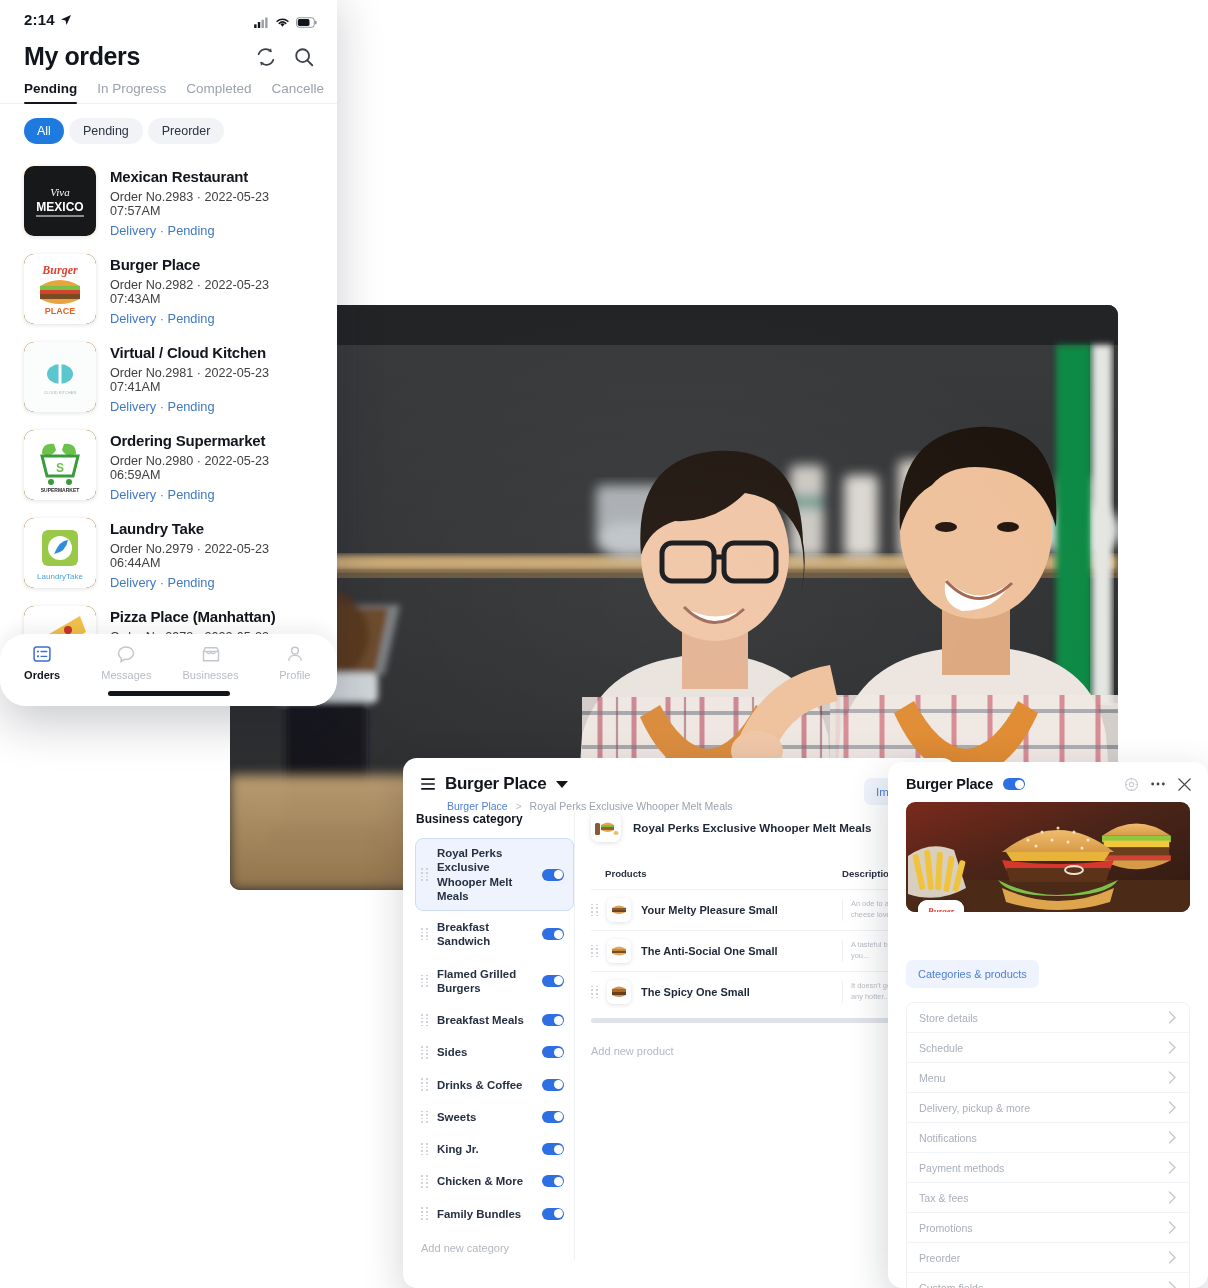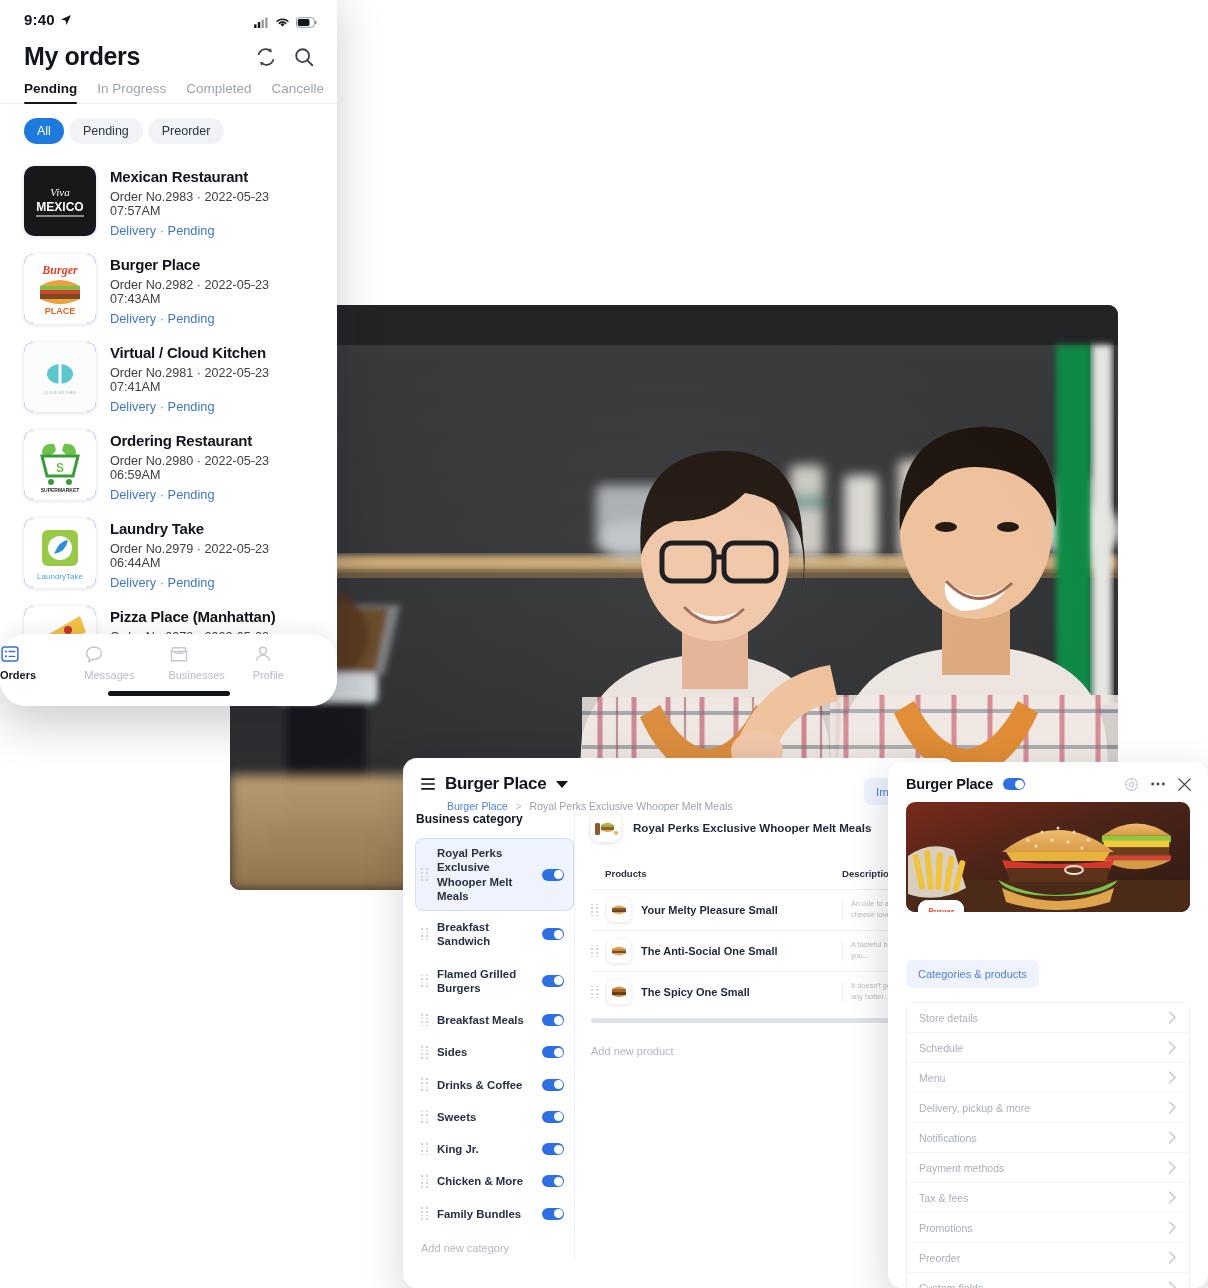--- a/index.html
+++ b/index.html
@@ -46,34 +46,34 @@
   .tab.active { color:#11151c; font-weight:700; position:relative; }
   .tab.active::after { content:""; position:absolute; left:0; right:10px; bottom:-1px; height:2.5px; background:#11151c; border-radius:2px; }
 
   .chips { display:flex; gap:5px; padding: 14px 0 10px 24px; }
   .chip { font-size: 12.5px; padding: 6px 14px; border-radius: 16px; background:#f1f3f6; color:#2b3440; }
   .chip.sel { background:#1f7ae0; color:#fff; padding: 6px 13px; }
 
   .olist { padding: 4px 0 0 0; }
   .oitem { display:flex; gap:14px; padding: 8px 22px 8px 24px; align-items:flex-start; }
   .othumb { width:72px; height:70px; border-radius:10px; flex:0 0 72px; overflow:hidden;
-            background:#8b5cf6; box-shadow:0 1px 4px rgba(16,24,40,.13); }
+            background:#a16207; box-shadow:0 1px 4px rgba(16,24,40,.13); }
   .othumb svg { display:block; width:100%; height:100%; }
   .obody { padding-top:2px; }
   .oname { font-size:15px; font-weight:800; color:#11151c; letter-spacing:-.2px; }
   .ometa { font-size:12.6px; color:#404040; margin-top:5px; }
   .ostat { font-size:12.8px; color:#3f79c4; margin-top:5px; }
 
   .tabbar {
     position:absolute; left:0; right:0; bottom:0; height:72px; background:#fff;
     border-radius: 26px 26px 24px 24px;
     box-shadow: 0 -6px 16px rgba(16,24,40,.07);
     display:flex; align-items:flex-start; padding-top:10px;
   }
-  .tb { flex:1; display:flex; flex-direction:column; align-items:flex-start; gap:5px; }
+  .tb { flex:1; display:flex; flex-direction:column; align-items:center; gap:5px; }
   .tb span { font-size:11px; color:#b6bcc4; }
   .tb.active span { color:#11151c; font-weight:600; }
   .homebar { position:absolute; left:50%; transform:translateX(-50%); bottom:10px;
              width:122px; height:5px; border-radius:3px; background:#11151c; }
 
   
   .dash {
     position:absolute; left:403px; top:758px; width:553px; height:530px;
     background:#fff; border-radius:14px;
     box-shadow: 0 14px 40px rgba(16,24,40,.18);
@@ -339,21 +339,21 @@
       </g>
 
       <rect width="888" height="585" fill="url(#blurv)" opacity=".1"></rect>
     </svg>
   </div>
 
   <div class="phone">
 
     <div class="statusbar">
       <div class="st-time">
-        <span>9:40</span>
+        <span>2:14</span>
         <svg width="12" height="12" viewBox="0 0 24 24">
           <path d="M22 2 L2 11 l9 2 l2 9 z" fill="#11151c"></path>
         </svg>
       </div>
       <div class="st-right">
         <svg width="15" height="11" viewBox="0 0 16 12">
           <rect x="0" y="8" width="2.6" height="4" fill="#11151c"></rect>
           <rect x="4" y="5.5" width="2.6" height="6.5" fill="#11151c"></rect>
           <rect x="8" y="3" width="2.6" height="9" fill="#999ea5"></rect>
           <rect x="12" y="0.5" width="2.6" height="11.5" fill="#999ea5"></rect>
@@ -460,21 +460,21 @@
             <path d="M30 14 q-12 -2 -12 10 q10 4 14 -4 z" fill="#6cc24a"></path>
             <path d="M40 14 q12 -2 12 10 q-10 4 -14 -4 z" fill="#6cc24a"></path>
             <path d="M18 26 h36 l-5 20 h-26 z" fill="none" stroke="#3a9b3a" stroke-width="3"></path>
             <text x="36" y="42" font-family="Liberation Sans, sans-serif" font-weight="bold" font-size="12" fill="#6cc24a" text-anchor="middle">S</text>
             <circle cx="27" cy="52" r="3" fill="#3a9b3a"></circle>
               <circle cx="45" cy="52" r="3" fill="#3a9b3a"></circle>
             <text x="36" y="62" font-family="Liberation Sans, sans-serif" font-weight="bold" font-size="5" fill="#2b2b2b" text-anchor="middle">SUPERMARKET</text>
           </svg>
         </div>
         <div class="obody">
-          <div class="oname">Ordering Restaurant</div>
+          <div class="oname">Ordering Supermarket</div>
           <div class="ometa">Order No.2980 · 2022-05-23 06:59AM</div>
           <div class="ostat">Delivery · Pending</div>
         </div>
       </div>
 
       <div class="oitem">
         <div class="othumb">
           <svg viewBox="0 0 72 70">
             <rect width="72" height="70" rx="10" fill="#fff"></rect>
             <rect x="18" y="12" width="36" height="36" rx="6" fill="#9ac94a"></rect>

